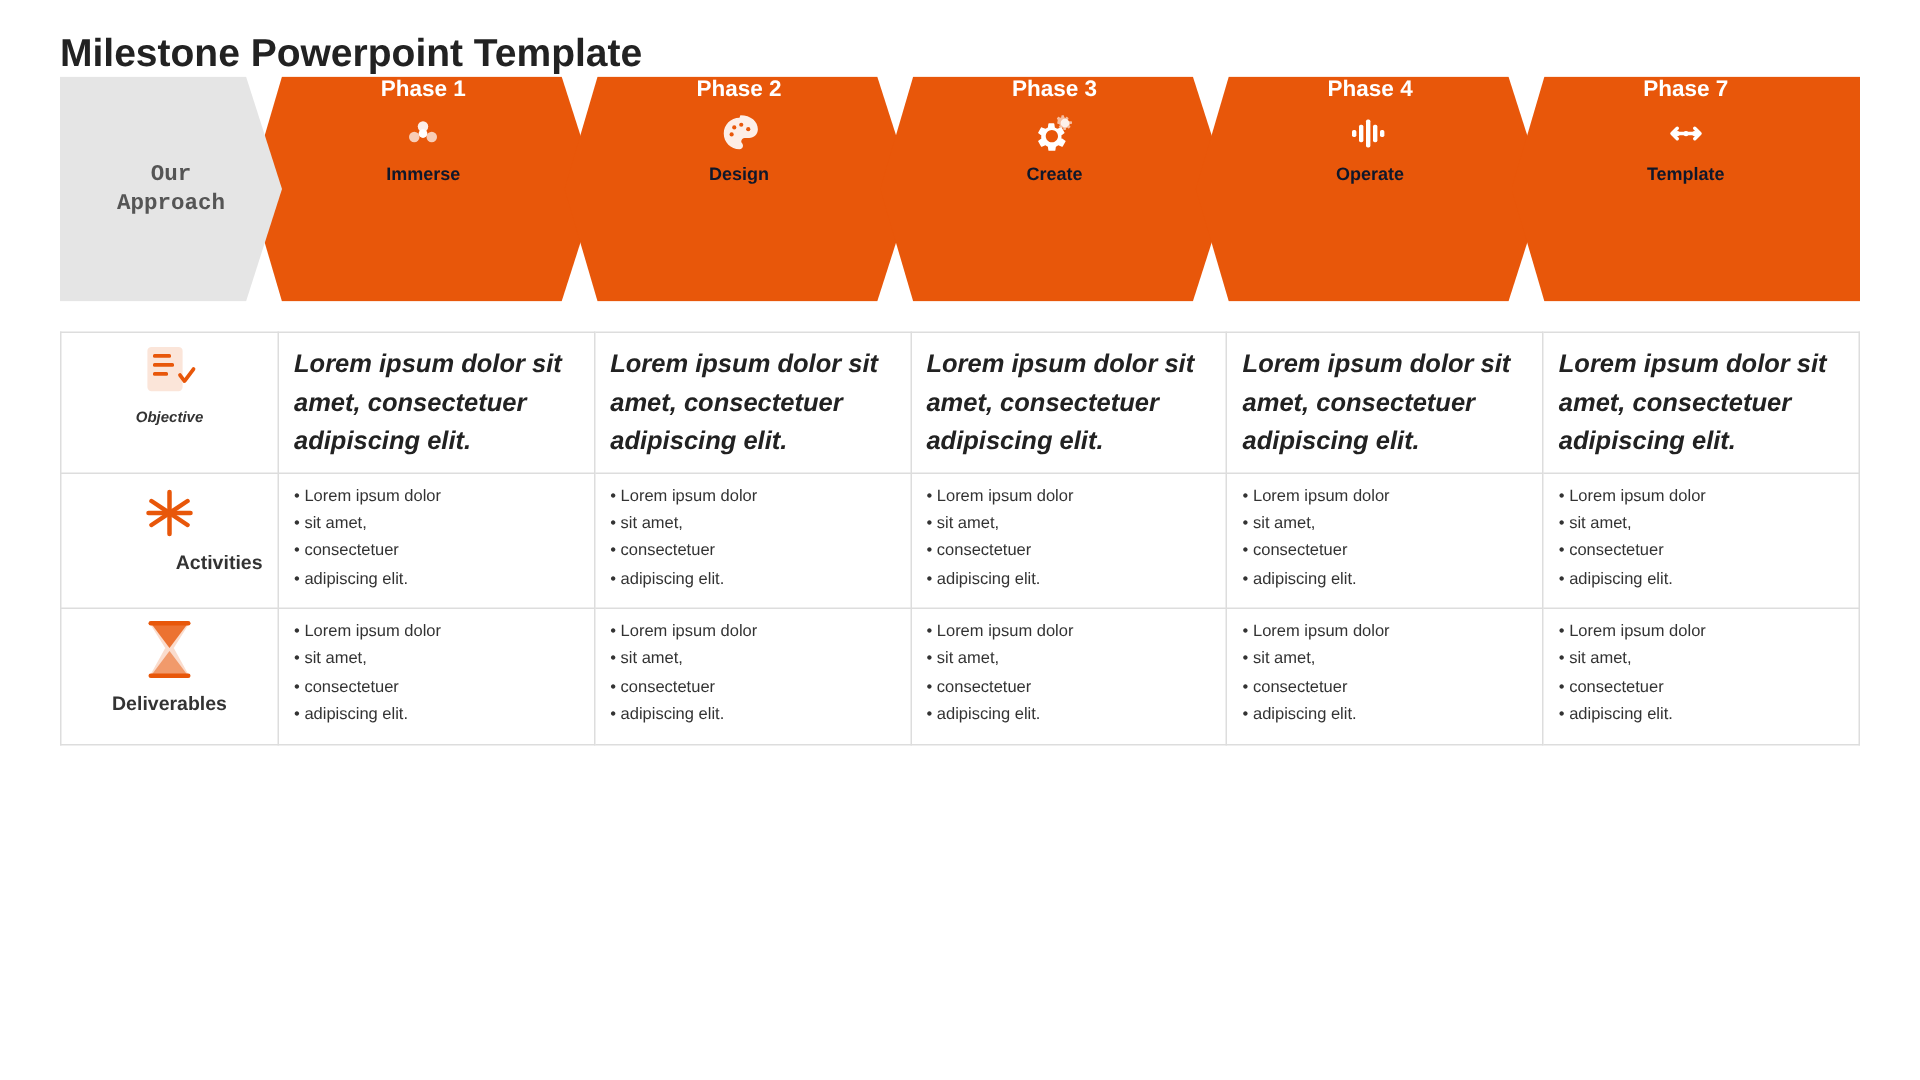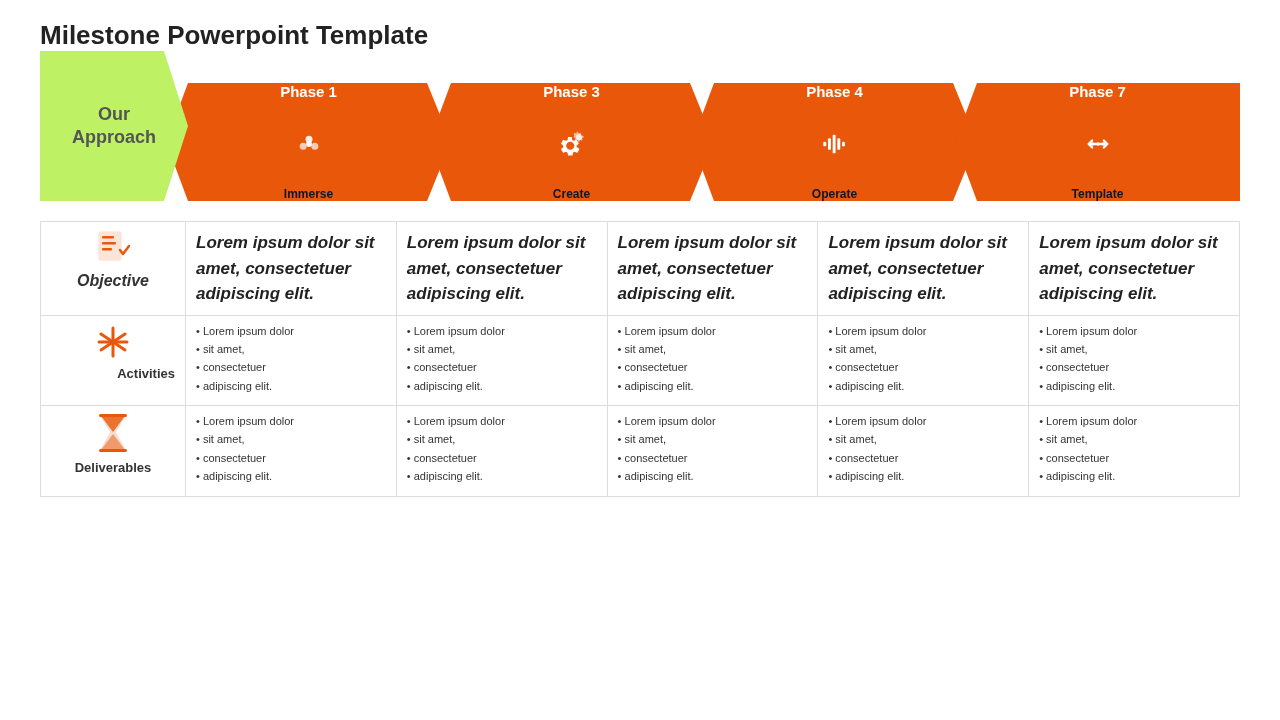--- a/index.html
+++ b/index.html
@@ -25,53 +25,53 @@
       height: 150px;
       align-items: stretch;
       gap: 0;
       margin-bottom: 20px;
     }
 
     .approach-chevron {
       position: relative;
       width: 148px;
       min-width: 148px;
-      background: #bef264;
+      background: #e5e5e5;
       display: flex;
       align-items: center;
       justify-content: center;
-      font-size: 18px;
+      font-size: 15px;
       font-weight: 700;
       color: #555;
       text-align: center;
       line-height: 1.3;
       clip-path: polygon(0 0, calc(100% - 24px) 0, 100% 50%, calc(100% - 24px) 100%, 0 100%);
       z-index: 5;
+      font-family: Liberation Mono, monospace;
     }
 
     .phase-chevron {
       position: relative;
       flex: 1;
       margin-left: -22px;
       display: flex;
       flex-direction: column;
       overflow: visible;
     }
 
     .chevron-orange {
       background: #E8570A;
       clip-path: polygon(22px 0, calc(100% - 24px) 0, 100% 50%, calc(100% - 24px) 100%, 22px 100%, 0 50%);
       height: 100%;
       width: 100%;
       display: flex;
       flex-direction: column;
       align-items: center;
-      justify-content: space-between;
+      justify-content: flex-start;
       gap: 6px;
-      margin-top: 32px;
     }
 
     .chevron-top-label {
       color: white;
       font-size: 15px;
       font-weight: 700;
       line-height: 1.2;
     }
 
     .chevron-bottom-label {
@@ -157,20 +157,34 @@
       <svg class="icon-svg" viewBox="0 0 24 24">
         <circle cx="12" cy="8" r="3" fill="white" opacity="0.9"></circle>
         <circle cx="7" cy="14" r="3" fill="white" opacity="0.7"></circle>
         <circle cx="17" cy="14" r="3" fill="white" opacity="0.7"></circle>
         <circle cx="12" cy="12" r="2.5" fill="white"></circle>
       </svg>
       <span class="chevron-bottom-label">Immerse</span>
     </div>
   </div>
 
+  <div class="phase-chevron">
+    <div class="chevron-orange">
+      <span class="chevron-top-label">Phase 2</span>
+
+      <svg class="icon-svg" viewBox="0 0 24 24">
+        <path d="M12 3C7 3 3 7 3 12s4 9 9 9c1 0 2-.8 2-2 0-.5-.2-1-.5-1.4-.3-.4-.5-.8-.5-1.1 0-1.1.9-2 2-2h2.5c2.8 0 5-2.2 5-5 0-4.4-4-8-10-8z" fill="white" opacity="0.9"></path>
+        <circle cx="7.5" cy="12.5" r="1.2" fill="#E8570A"></circle>
+        <circle cx="9" cy="8.5" r="1.2" fill="#E8570A"></circle>
+        <circle cx="13" cy="7" r="1.2" fill="#E8570A"></circle>
+        <circle cx="17" cy="9.5" r="1.2" fill="#E8570A"></circle>
+      </svg>
+      <span class="chevron-bottom-label">Design</span>
+    </div>
+  </div>
 
   <div class="phase-chevron">
     <div class="chevron-orange">
       <span class="chevron-top-label">Phase 3</span>
 
       <svg class="icon-svg" viewBox="0 0 24 24">
         <path d="M15.9 14.8c.1-.3.1-.5.1-.8s0-.5-.1-.8l1.7-1.3c.2-.1.2-.3.1-.5l-1.6-2.8c-.1-.2-.3-.2-.5-.1l-2 .8c-.4-.3-.9-.6-1.4-.8l-.3-2.1c0-.2-.2-.3-.4-.3H8.9c-.2 0-.4.1-.4.3L8.2 8.5c-.5.2-1 .5-1.4.8l-2-.8c-.2-.1-.4 0-.5.1L2.7 11.4c-.1.2-.1.4.1.5l1.7 1.3c-.1.3-.1.5-.1.8s0 .5.1.8L2.8 16.1c-.2.1-.2.3-.1.5l1.6 2.8c.1.2.3.2.5.1l2-.8c.4.3.9.6 1.4.8l.3 2.1c0 .2.2.3.4.3h3.2c.2 0 .4-.1.4-.3l.3-2.1c.5-.2 1-.5 1.4-.8l2 .8c.2.1.4 0 .5-.1l1.6-2.8c.1-.2.1-.4-.1-.5l-1.8-1.3zM10.5 17c-1.9 0-3.5-1.6-3.5-3.5S8.6 10 10.5 10s3.5 1.6 3.5 3.5-1.6 3.5-3.5 3.5z" fill="white"></path>
         <circle cx="18" cy="6" r="2.5" fill="white" opacity="0.8"></circle>
         <path d="M20.5 5h-.7c-.1-.3-.2-.5-.4-.7l.5-.5c.2-.2.2-.4 0-.6l-.6-.6c-.2-.2-.4-.2-.6 0l-.5.5c-.2-.1-.5-.3-.7-.4v-.7c0-.2-.2-.4-.4-.4h-.8c-.2 0-.4.2-.4.4v.7c-.2.1-.5.2-.7.4l-.5-.5c-.2-.2-.4-.2-.6 0l-.6.6c-.2.2-.2.4 0 .6l.5.5c-.1.2-.3.5-.4.7H14c-.2 0-.4.2-.4.4v.8c0 .2.2.4.4.4h.7c.1.3.2.5.4.7l-.5.5c-.2.2-.2.4 0 .6l.6.6c.2.2.4.2.6 0l.5-.5c.2.1.5.3.7.4v.7c0 .2.2.4.4.4h.8c.2 0 .4-.2.4-.4v-.7c.2-.1.5-.2.7-.4l.5.5c.2.2.4.2.6 0l.6-.6c.2-.2.2-.4 0-.6l-.5-.5c.1-.2.3-.5.4-.7h.7c.2 0 .4-.2.4-.4v-.8c0-.2-.2-.4-.4-.4z" fill="white" opacity="0.6"></path>
       </svg>
@@ -214,21 +228,21 @@
       <tr>
     <td class="row-label-cell">
       
       <svg width="36" height="36" viewBox="0 0 36 36">
         <rect x="4" y="2" width="22" height="28" rx="2" fill="#E8570A" opacity="0.15" stroke="#E8570A" stroke-width="1.5"></rect>
         <rect x="7" y="6" width="12" height="2.5" rx="1" fill="#E8570A"></rect>
         <rect x="7" y="12" width="14" height="2.5" rx="1" fill="#E8570A"></rect>
         <rect x="7" y="18" width="10" height="2.5" rx="1" fill="#E8570A"></rect>
         <polyline points="25,20 28,24 34,16" stroke="#E8570A" stroke-width="2.5" fill="none" stroke-linecap="round" stroke-linejoin="round"></polyline>
       </svg>
-      <div style="font-style:italic;font-weight:700;font-size:16px;margin-top:4px;">Objective</div>
+      <div style="font-style:italic;font-weight:700;font-size:10px;margin-top:4px;">Objective</div>
     </td>
     <td class="phase-col">
       <p class="objective-text">Lorem ipsum dolor sit amet, consectetuer adipiscing elit.</p>
     </td>
     <td class="phase-col">
       <p class="objective-text">Lorem ipsum dolor sit amet, consectetuer adipiscing elit.</p>
     </td>
     <td class="phase-col">
       <p class="objective-text">Lorem ipsum dolor sit amet, consectetuer adipiscing elit.</p>
     </td>

